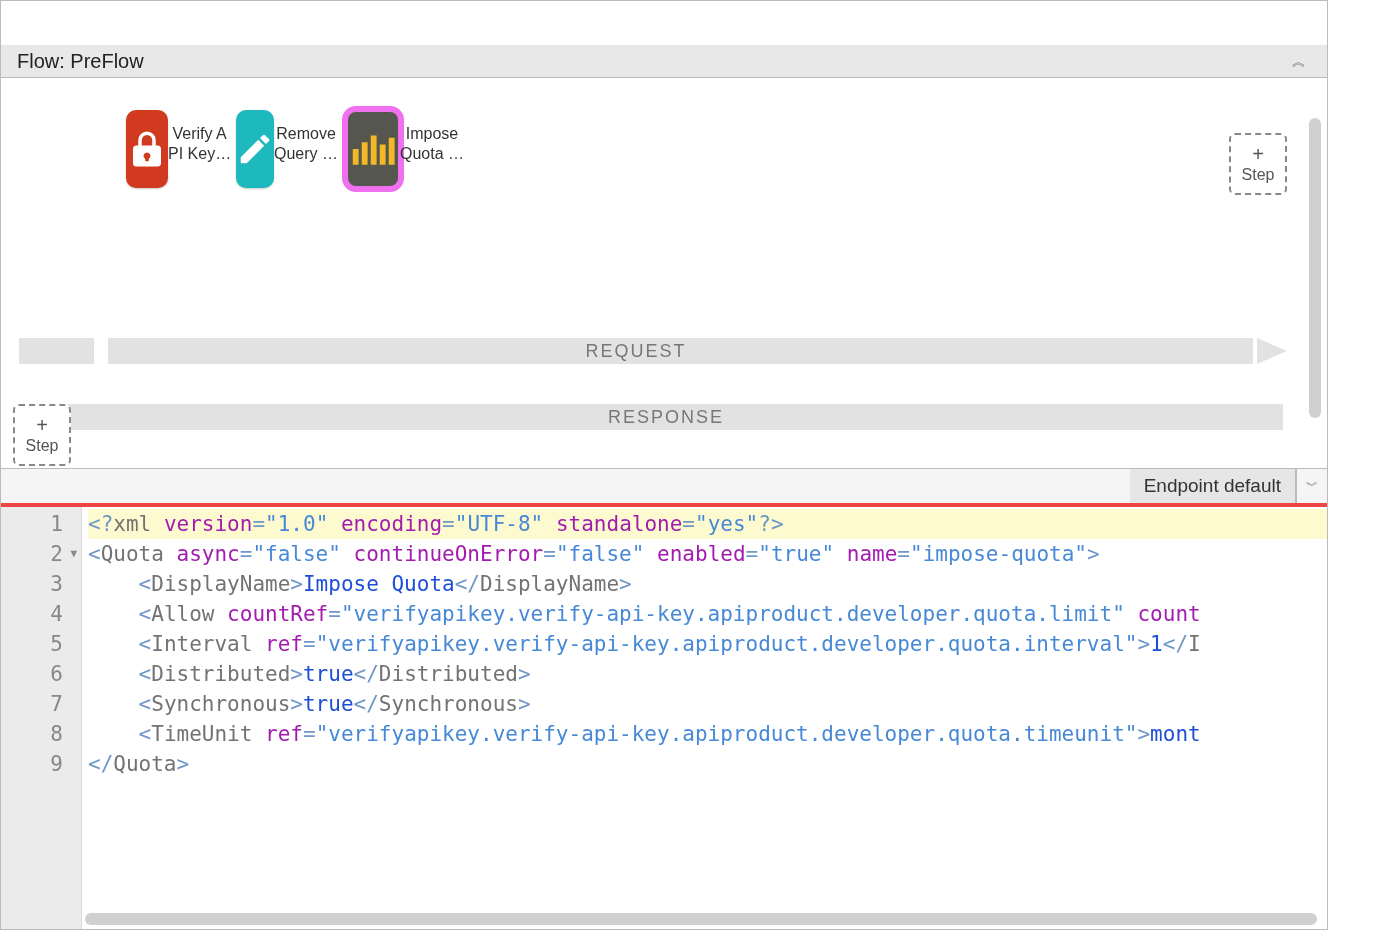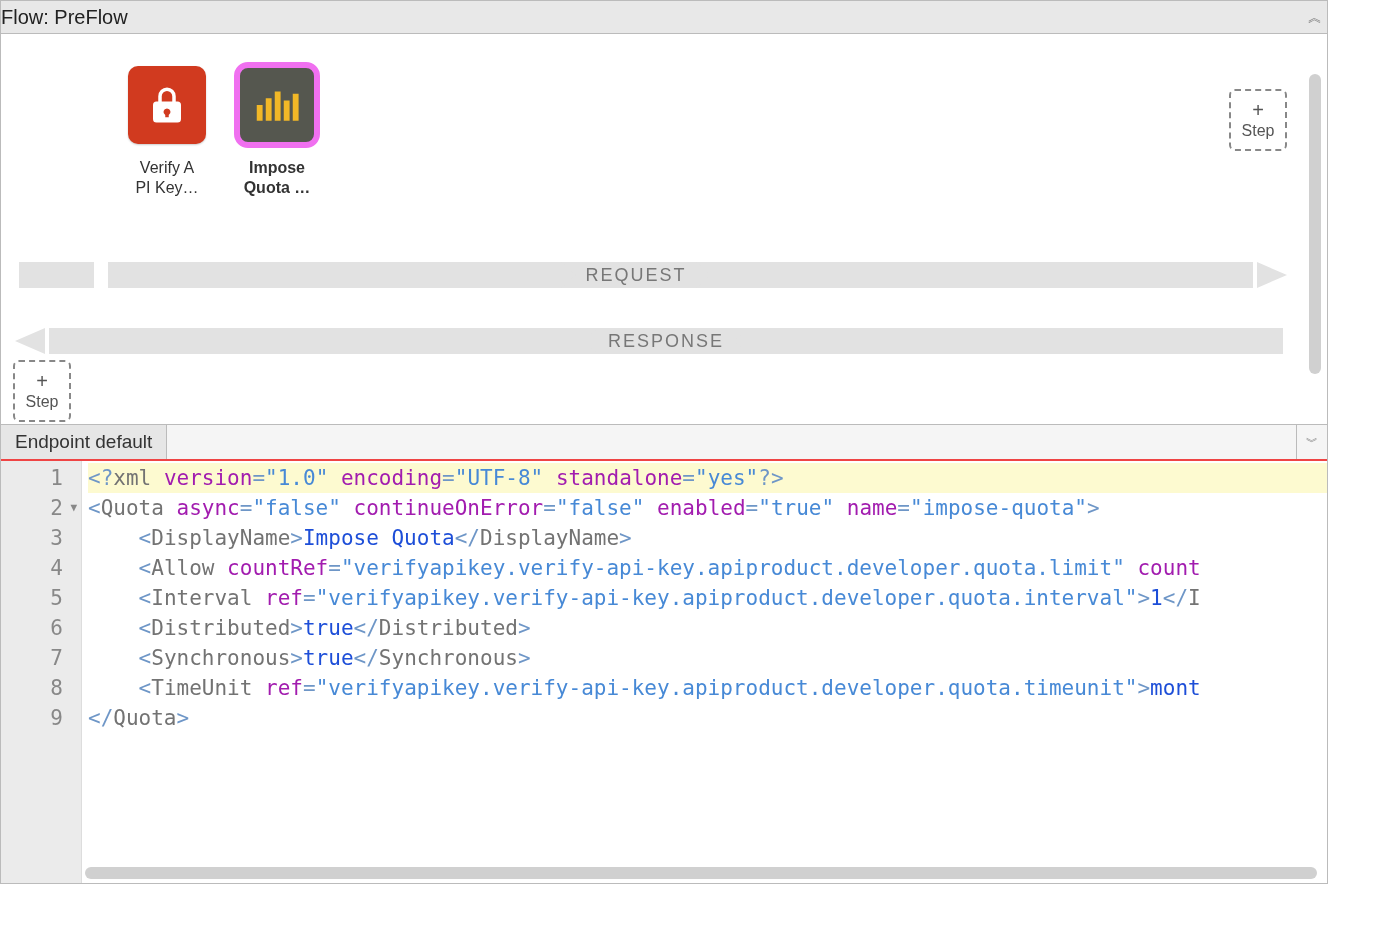--- a/index.html
+++ b/index.html
@@ -18,22 +18,23 @@
     margin: 0;
   }
 
   
   .flow-header {
     background: #e8e8e8;
     border-bottom: 1px solid #bbb;
     display: flex;
     align-items: center;
     justify-content: space-between;
-    padding: 4px 0;
+    padding: 4px 16px;
     font-size: 20px;
+    margin-top: 44px;
   }
   .flow-header .chev {
     width: 24px; height: 24px;
     display: flex; align-items: center; justify-content: center;
     color: #888; font-size: 14px;
     line-height: 1;
     flex-direction: column;
   }
 
   
@@ -52,22 +53,21 @@
 
   .policies-row {
     position: absolute;
     top: 32px;
     left: 125px;
     display: flex;
     gap: 28px;
   }
   .policy {
     display: flex;
-    flex-direction: column;
-    align-items: center;
+    align-items: flex-start;
     width: 82px;
   }
   .policy .iconbox {
     width: 78px; height: 78px;
     border-radius: 10px;
     display: flex;
     align-items: center;
     justify-content: center;
     box-shadow: 0 1px 2px rgba(0,0,0,0.2);
   }
@@ -108,20 +108,21 @@
     position: absolute;
     bottom: 2px; left: 12px;
   }
 
   .req-bar, .res-bar {
     position: absolute;
     left: 14px; right: 40px;
     height: 26px;
     display: flex;
     align-items: center;
+    margin-top: 32px;
   }
   .req-bar { top: 228px; }
   .res-bar { top: 294px; }
   .bar-body {
     flex: 1;
     height: 26px;
     background: #e2e2e2;
     position: relative;
     margin: 0 4px;
   }
@@ -152,26 +153,25 @@
     width: 0; height: 0;
     border-top: 13px solid transparent;
     border-bottom: 13px solid transparent;
   }
   .arrow.right { border-left: 30px solid #e2e2e2; }
   .arrow.left { border-right: 30px solid #e2e2e2; }
 
   
   .tabs-row {
     border-top: 1px solid #bbb;
-    border-bottom: 2px solid #ef4444;
+    border-bottom: 4px solid #ef4444;
     background: #f5f5f5;
     display: flex;
     align-items: stretch;
-    justify-content: space-between;
-    gap: 38px;
+    justify-content: flex-end;
   }
   .tabs-left { display: flex; }
   .tab {
     padding: 6px 14px;
     font-size: 19px;
     border-right: 1px solid #bbb;
     background: #e6e6e6;
     color: #333;
     display: flex;
     align-items: center;
@@ -261,34 +261,43 @@
 
     <div class="policies-row" id="policies-row">
         <div class="policy">
           <div class="iconbox icon-red">
             <svg width="42" height="42" viewBox="0 0 24 24">
               <path fill="#fff" d="M12 2a5 5 0 0 0-5 5v3H6a2 2 0 0 0-2 2v8a2 2 0 0 0 2 2h12a2 2 0 0 0 2-2v-8a2 2 0 0 0-2-2h-1V7a5 5 0 0 0-5-5zm-3 5a3 3 0 1 1 6 0v3H9V7zm3 7a2 2 0 0 1 1 3.732V19h-2v-1.268A2 2 0 0 1 12 14z"></path>
             </svg>
           </div>
           <div class="label" style="white-space: pre;">Verify A
 PI Key…</div>
+        </div>
+        <div class="policy">
+          <div class="iconbox icon-teal">
+            <svg width="38" height="38" viewBox="0 0 24 24">
+              <path fill="#fff" d="M3 17.25V21h3.75L17.81 9.94l-3.75-3.75L3 17.25zM20.71 7.04a1 1 0 0 0 0-1.41l-2.34-2.34a1 1 0 0 0-1.41 0l-1.83 1.83 3.75 3.75 1.83-1.83z"></path>
+            </svg>
+          </div>
+          <div class="label" style="white-space: pre;">Remove
+Query …</div>
         </div>
         <div class="policy">
           <div class="iconbox icon-dark selected">
             <svg width="54" height="54" viewBox="0 0 24 24">
               <g fill="#f2b827">
                 <rect x="3" y="12" width="2.6" height="7"></rect>
                 <rect x="7" y="9" width="2.6" height="10"></rect>
                 <rect x="11" y="6" width="2.6" height="13"></rect>
                 <rect x="15" y="10" width="2.6" height="9"></rect>
                 <rect x="19" y="7" width="2.6" height="12"></rect>
               </g>
             </svg>
           </div>
-          <div class="label" style="white-space: pre; font-weight: bold;">Impose
+          <div class="label" style="white-space: pre;">Impose
 Quota …</div>
         </div>
       </div>
 
     <div class="add-step add-step-top">
       <span style="font-size:20px; line-height:1;">+</span>
       <span>Step</span>
     </div>
 
     <div class="req-bar">

